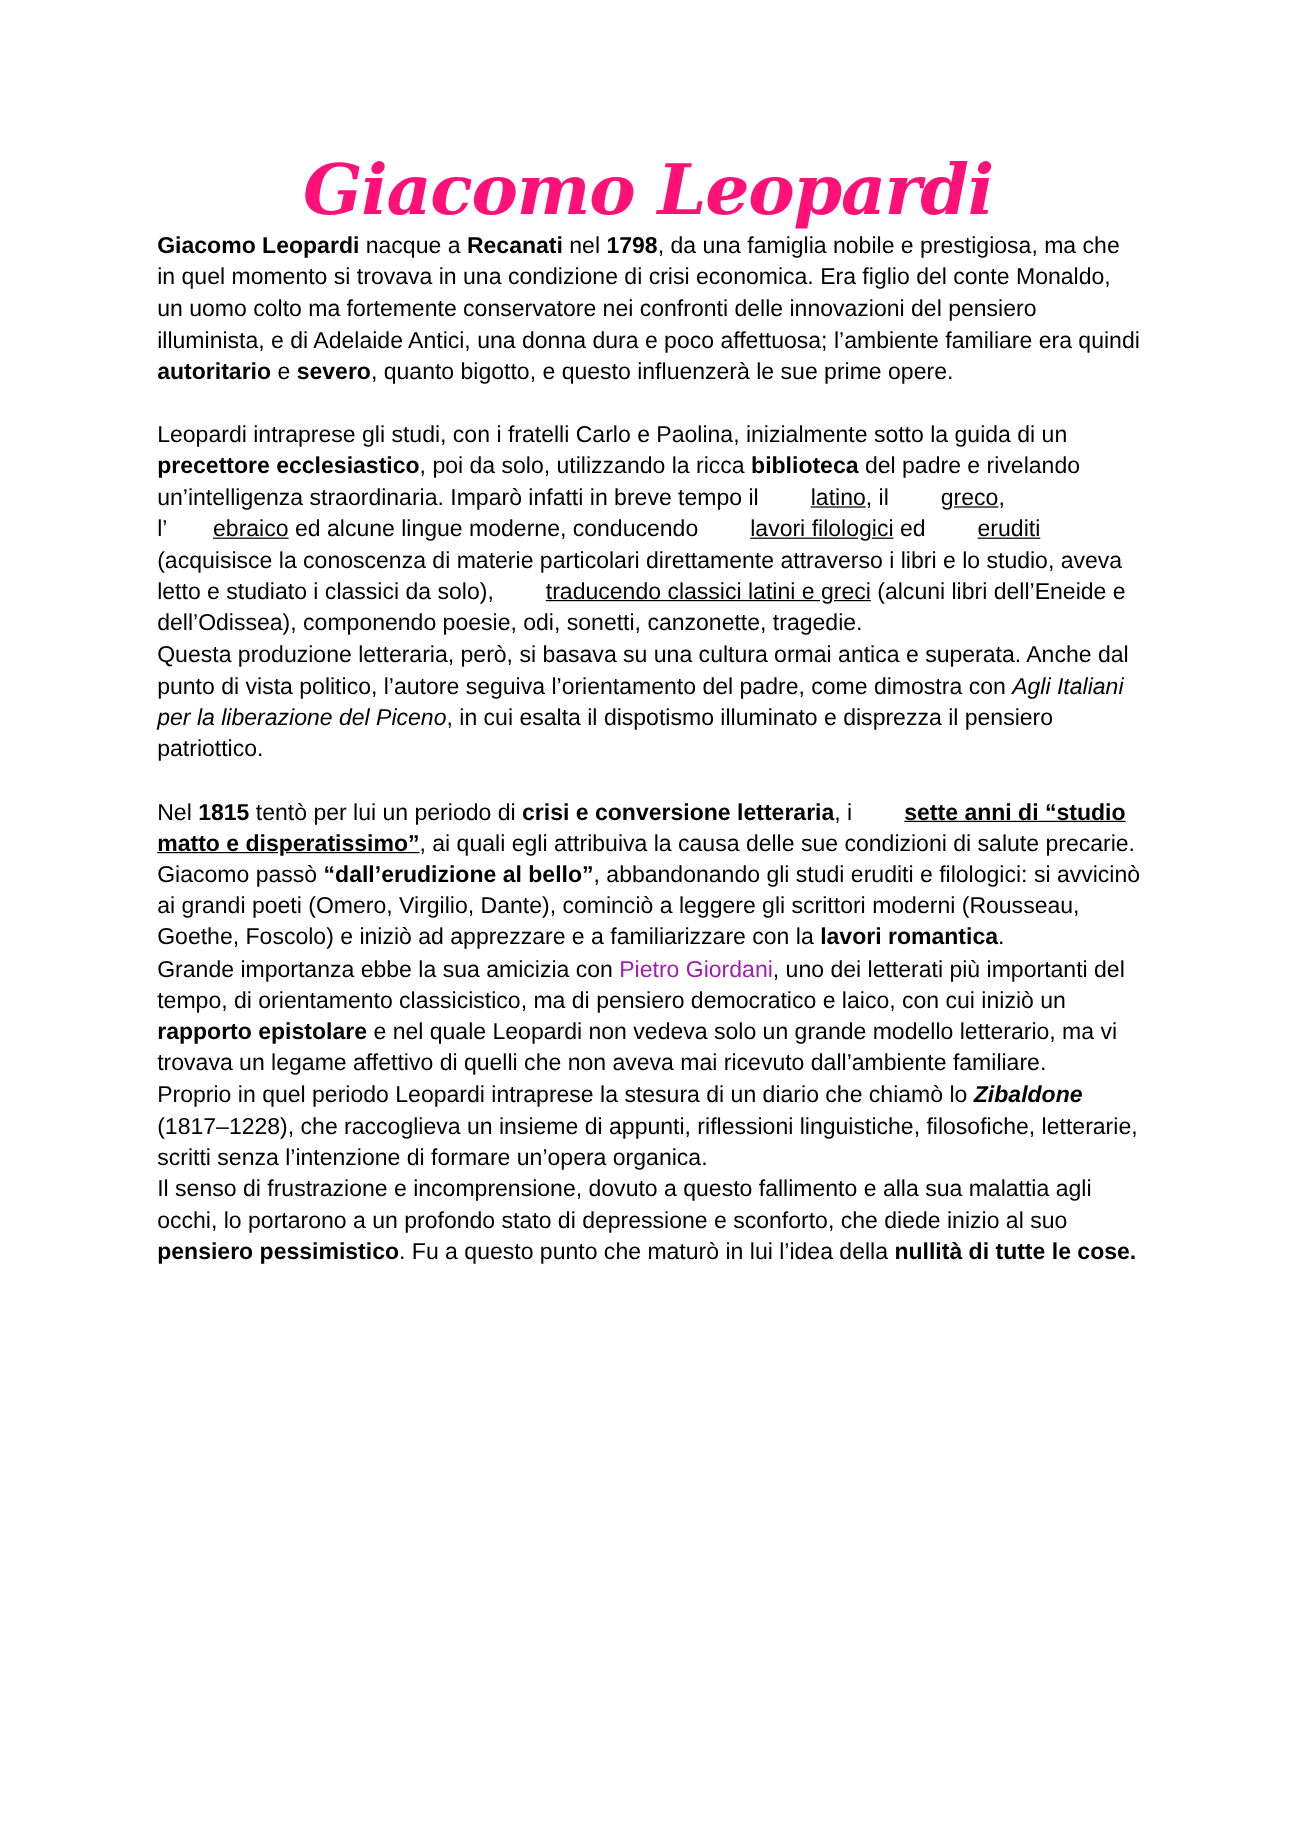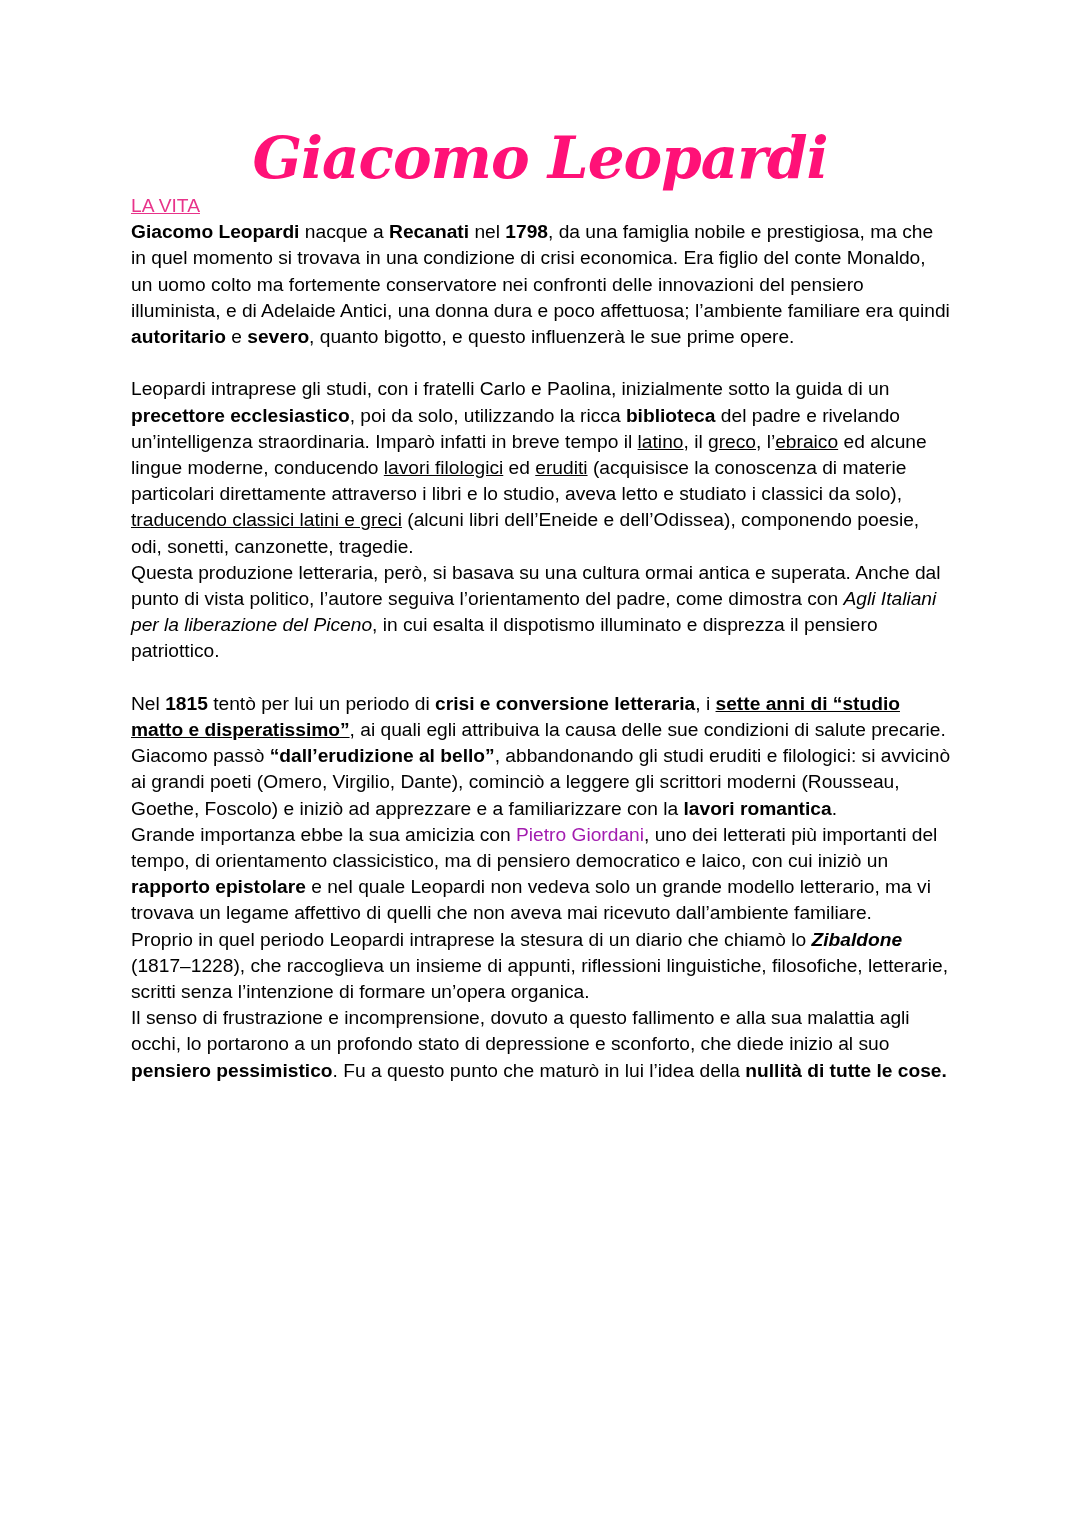--- a/index.html
+++ b/index.html
@@ -46,34 +46,33 @@
       font-size: 19.2px;
       line-height: 26.2px;
     }
     p {
       margin: 0;
     }
     .gap {
       height: 26.2px;
     }
     b { font-weight: bold; }
-    .u { text-decoration: underline; }
+    .u { text-decoration: underline; margin-left: 38px; }
     .giordani {
       color: #a21caf;
       font-weight: normal;
       margin-top: 24px;
     }
   </style>
 </head>
 <body>
 
 <h1 class="page-title">Giacomo Leopardi</h1>
 
 <div class="content">
-  <h2 class="section-heading">LA VITA</h2>
 
   <p><b>Giacomo Leopardi</b><span> nacque a </span><b>Recanati</b><span> nel </span><b>1798</b><span>, da una famiglia nobile e prestigiosa, ma che in quel momento si trovava in una condizione di crisi economica. Era figlio del conte Monaldo, un uomo colto ma fortemente conservatore nei confronti delle innovazioni del pensiero illuminista, e di Adelaide Antici, una donna dura e poco affettuosa; l’ambiente familiare era quindi </span><b>autoritario</b><span> e </span><b>severo</b><span>, quanto bigotto, e questo influenzerà le sue prime opere.</span></p>
 
   <div class="gap"></div>
 
   <p><span>Leopardi intraprese gli studi, con i fratelli Carlo e Paolina, inizialmente sotto la guida di un </span><b>precettore ecclesiastico</b><span>, poi da solo, utilizzando la ricca </span><b>biblioteca</b><span> del padre e rivelando un’intelligenza straordinaria. Imparò infatti in breve tempo il </span><span class="u">latino</span><span>, il </span><span class="u">greco</span><span>, l’</span><span class="u">ebraico</span><span> ed alcune lingue moderne, conducendo </span><span class="u">lavori filologici</span><span> ed </span><span class="u">eruditi</span><span> (acquisisce la conoscenza di materie particolari direttamente attraverso i libri e lo studio, aveva letto e studiato i classici da solo), </span><span class="u">traducendo classici latini e greci</span><span> (alcuni libri dell’Eneide e dell’Odissea), componendo poesie, odi, sonetti, canzonette, tragedie.</span></p>
 
   <p><span>Questa produzione letteraria, però, si basava su una cultura ormai antica e superata. Anche dal punto di vista politico, l’autore seguiva l’orientamento del padre, come dimostra con </span><i>Agli Italiani per la liberazione del Piceno</i><span>, in cui esalta il dispotismo illuminato e disprezza il pensiero patriottico.</span></p>
 
   <div class="gap"></div>

